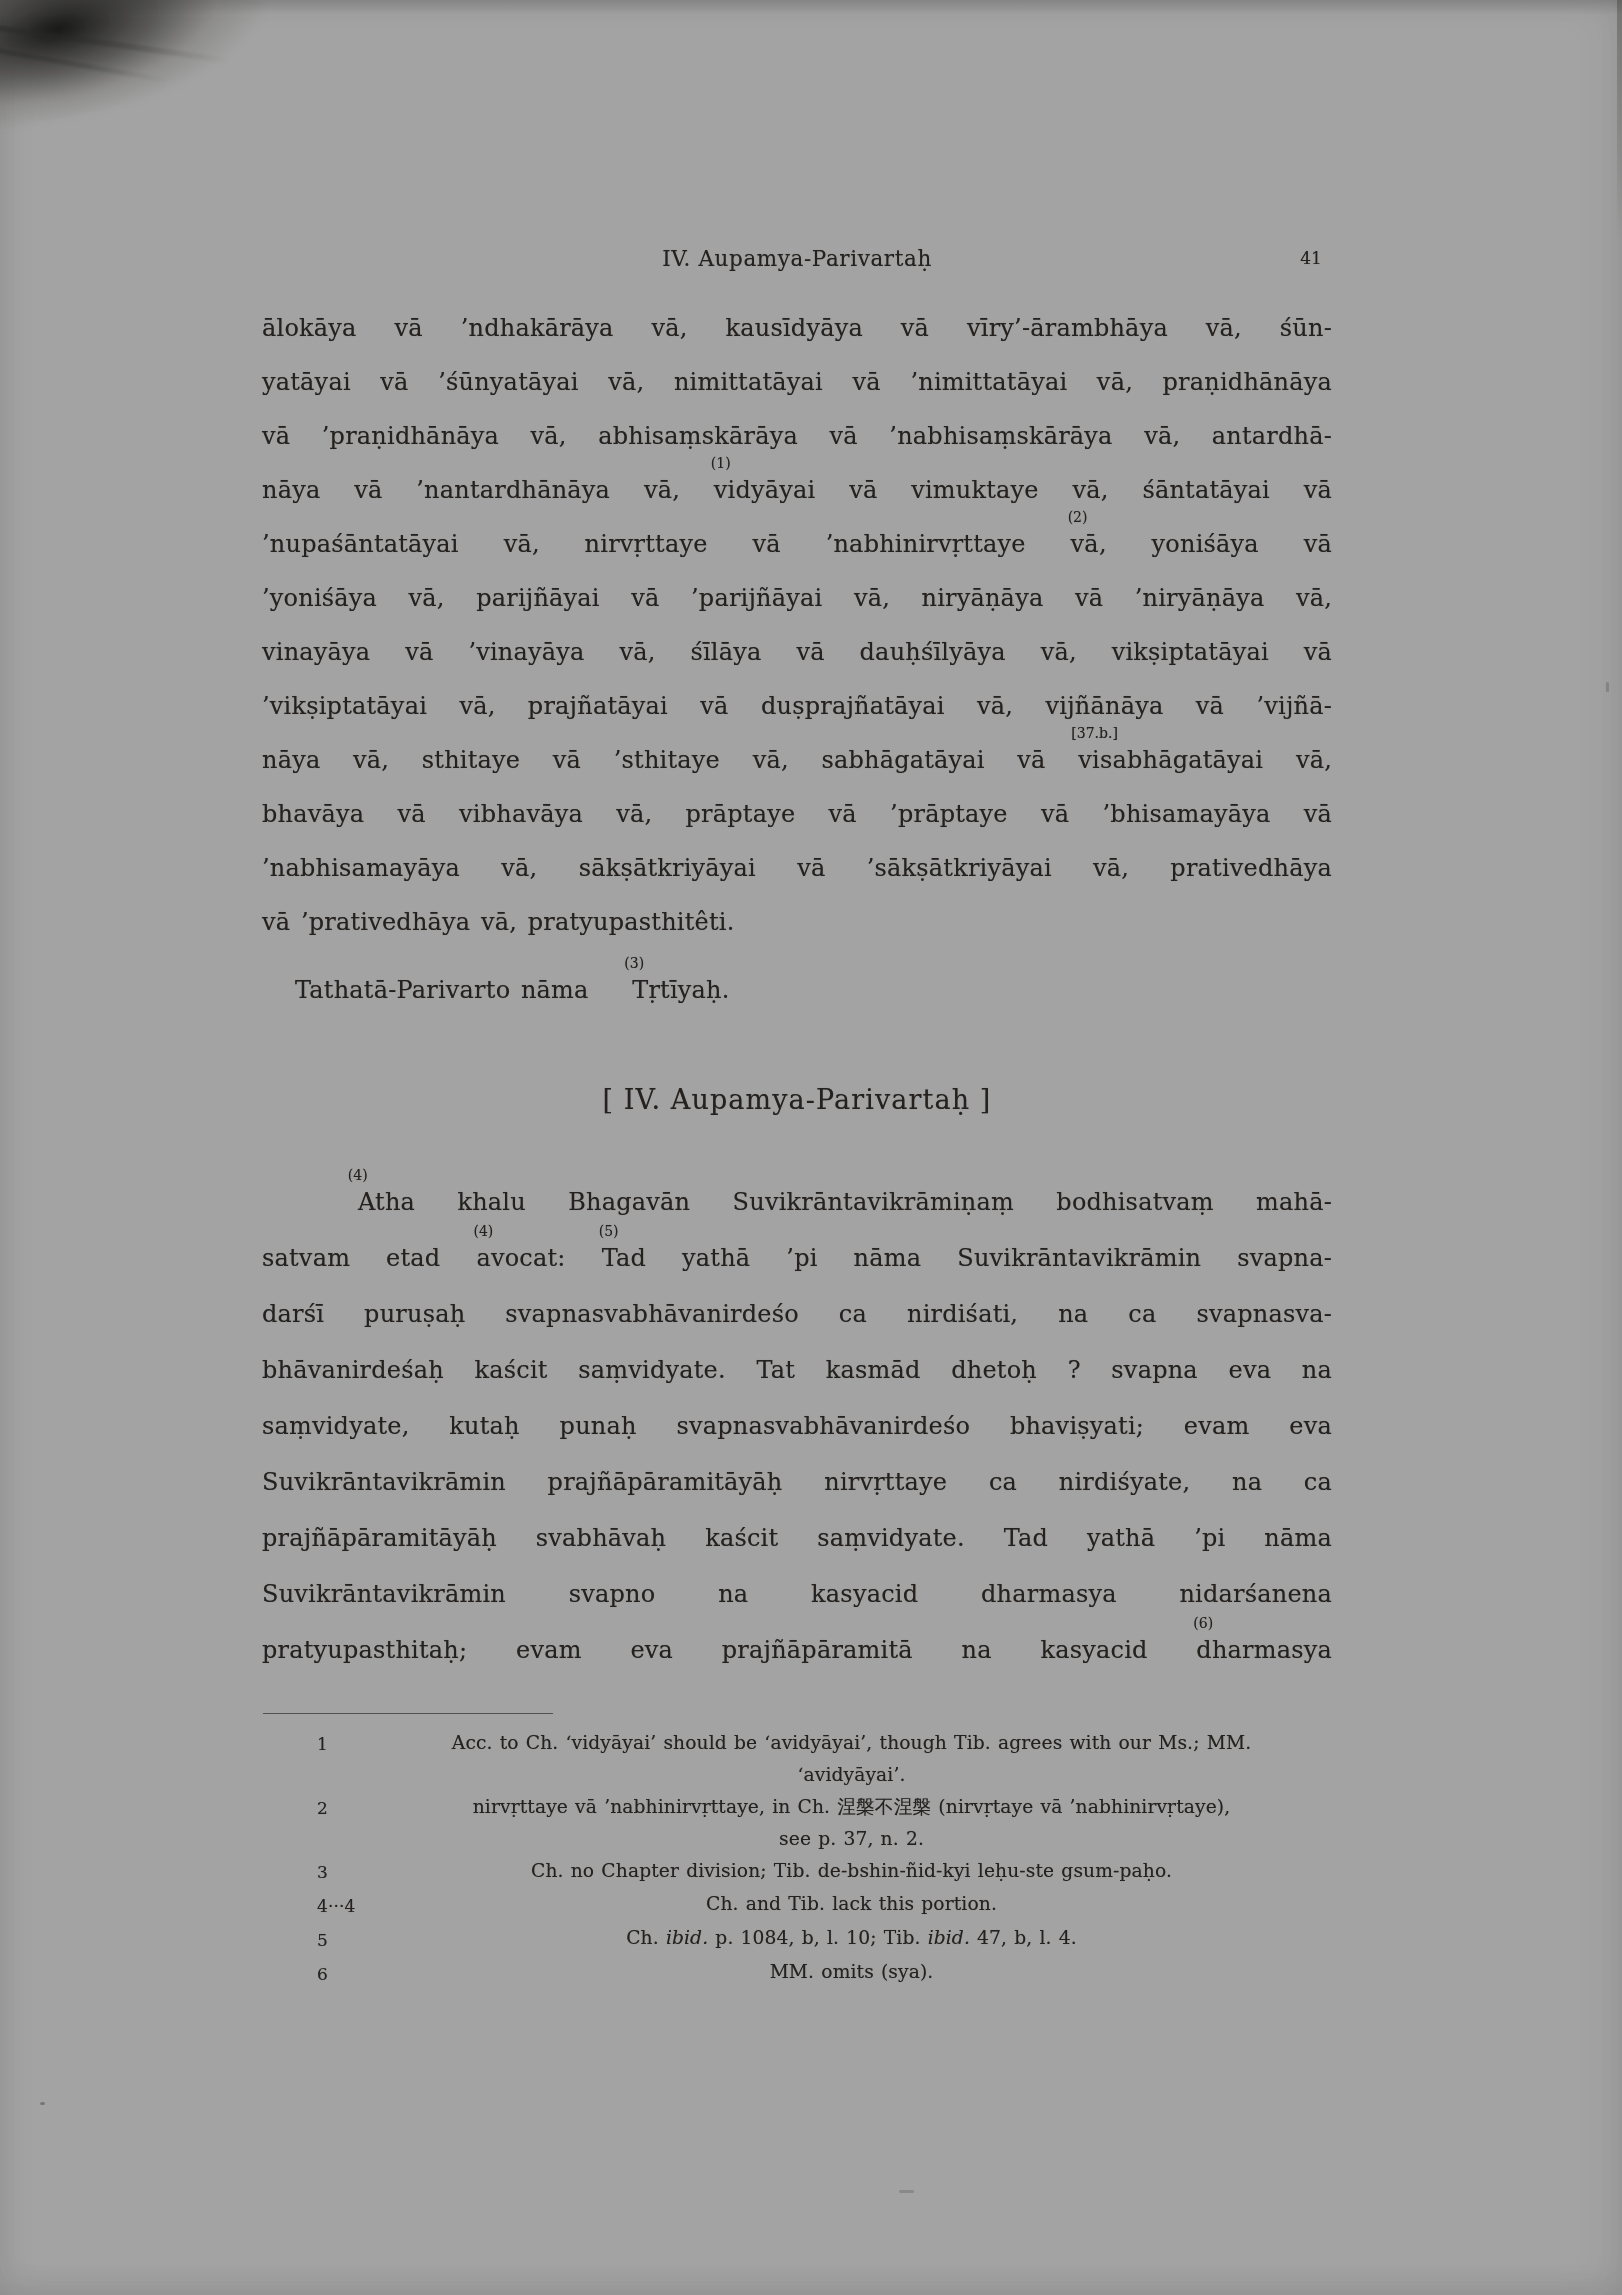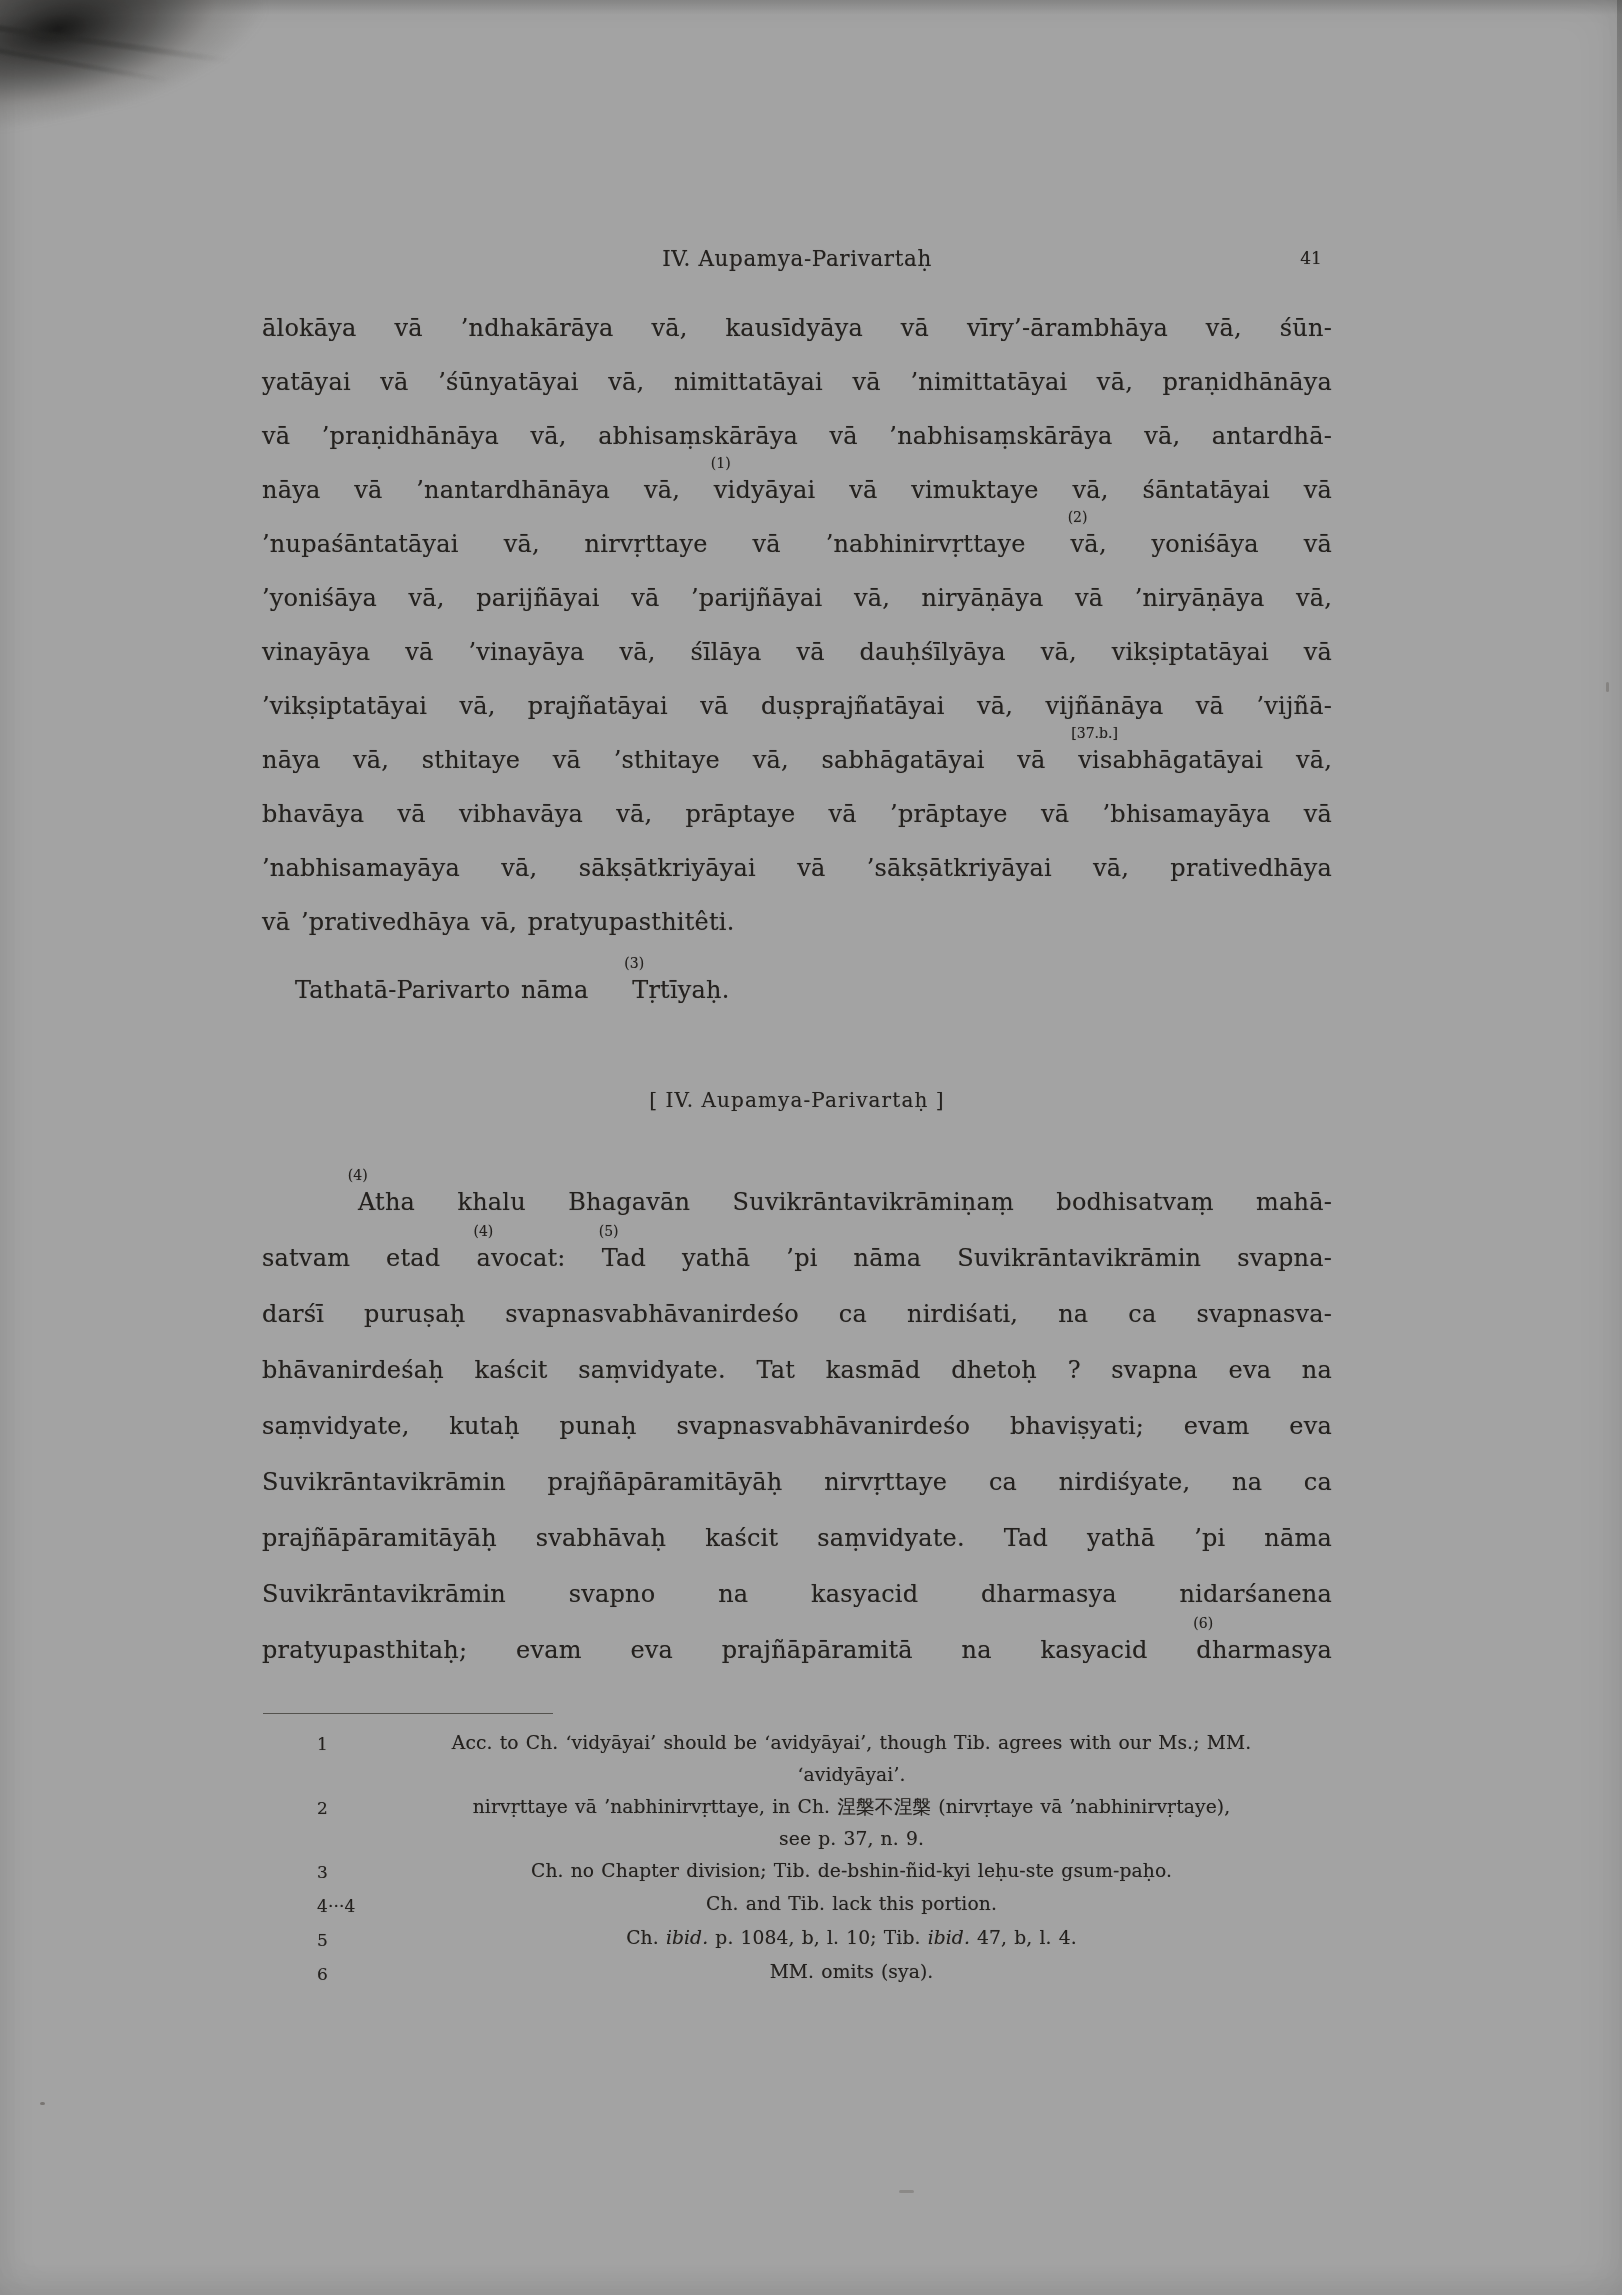--- a/index.html
+++ b/index.html
@@ -38,21 +38,21 @@
   .runhead .pgnum{ position:absolute; right:10.2px; top:1.7px; font-size:17px; }
 
   .para{ font-size:24px; letter-spacing:0.2px; word-spacing:2.8px; text-align:justify; }
   .para .line{ position:relative; text-align:justify; text-align-last:justify; }
   .para .line.nojust{ text-align-last:left; }
 
   .para1{ margin-top:24px; line-height:54px; }
   .colophon{ margin-top:13.6px; line-height:54px; }
   .colophon .line{ text-indent:33px; }
 
-  .secheading{ margin-top:67px; font-size:20px; line-height:32px; text-align:center; letter-spacing:1.1px; }
+  .secheading{ margin-top:67px; font-size:27px; line-height:32px; text-align:center; letter-spacing:1.1px; }
 
   .para2{ margin-top:58px; line-height:56px; }
   .para2 .line:first-child{ text-indent:48px; }
 
   .supwrap{ position:relative; display:inline-block; line-height:normal; }
   .sup{ position:absolute; top:-21px; left:0; transform:translateX(-15%);
     font-size:14px; letter-spacing:0; word-spacing:0; white-space:nowrap; }
 
   .fnrule{ margin-top:35px; margin-left:1.1px; width:290px; height:1.7px; background:#474440; opacity:.85; }
 
@@ -123,21 +123,21 @@
           <span class="fn-n">1</span>
           <span class="fn-t">
             <div class="fn-line">Acc. to Ch. ‘vidyāyai’ should be ‘avidyāyai’, though Tib. agrees with our Ms.; MM.</div>
             <div class="fn-line">‘avidyāyai’.</div>
           </span>
         </div>
         <div class="fn">
           <span class="fn-n">2</span>
           <span class="fn-t">
             <div class="fn-line">nirvṛttaye vā ’nabhinirvṛttaye, in Ch. 涅槃不涅槃 (nirvṛtaye vā ’nabhinirvṛtaye),</div>
-            <div class="fn-line">see p. 37, n. 9.</div>
+            <div class="fn-line">see p. 37, n. 2.</div>
           </span>
         </div>
         <div class="fn">
           <span class="fn-n">3</span>
           <span class="fn-t">
             <div class="fn-line">Ch. no Chapter division; Tib. de-bshin-ñid-kyi leḥu-ste gsum-paḥo.</div>
           </span>
         </div>
         <div class="fn">
           <span class="fn-n">4···4</span>

